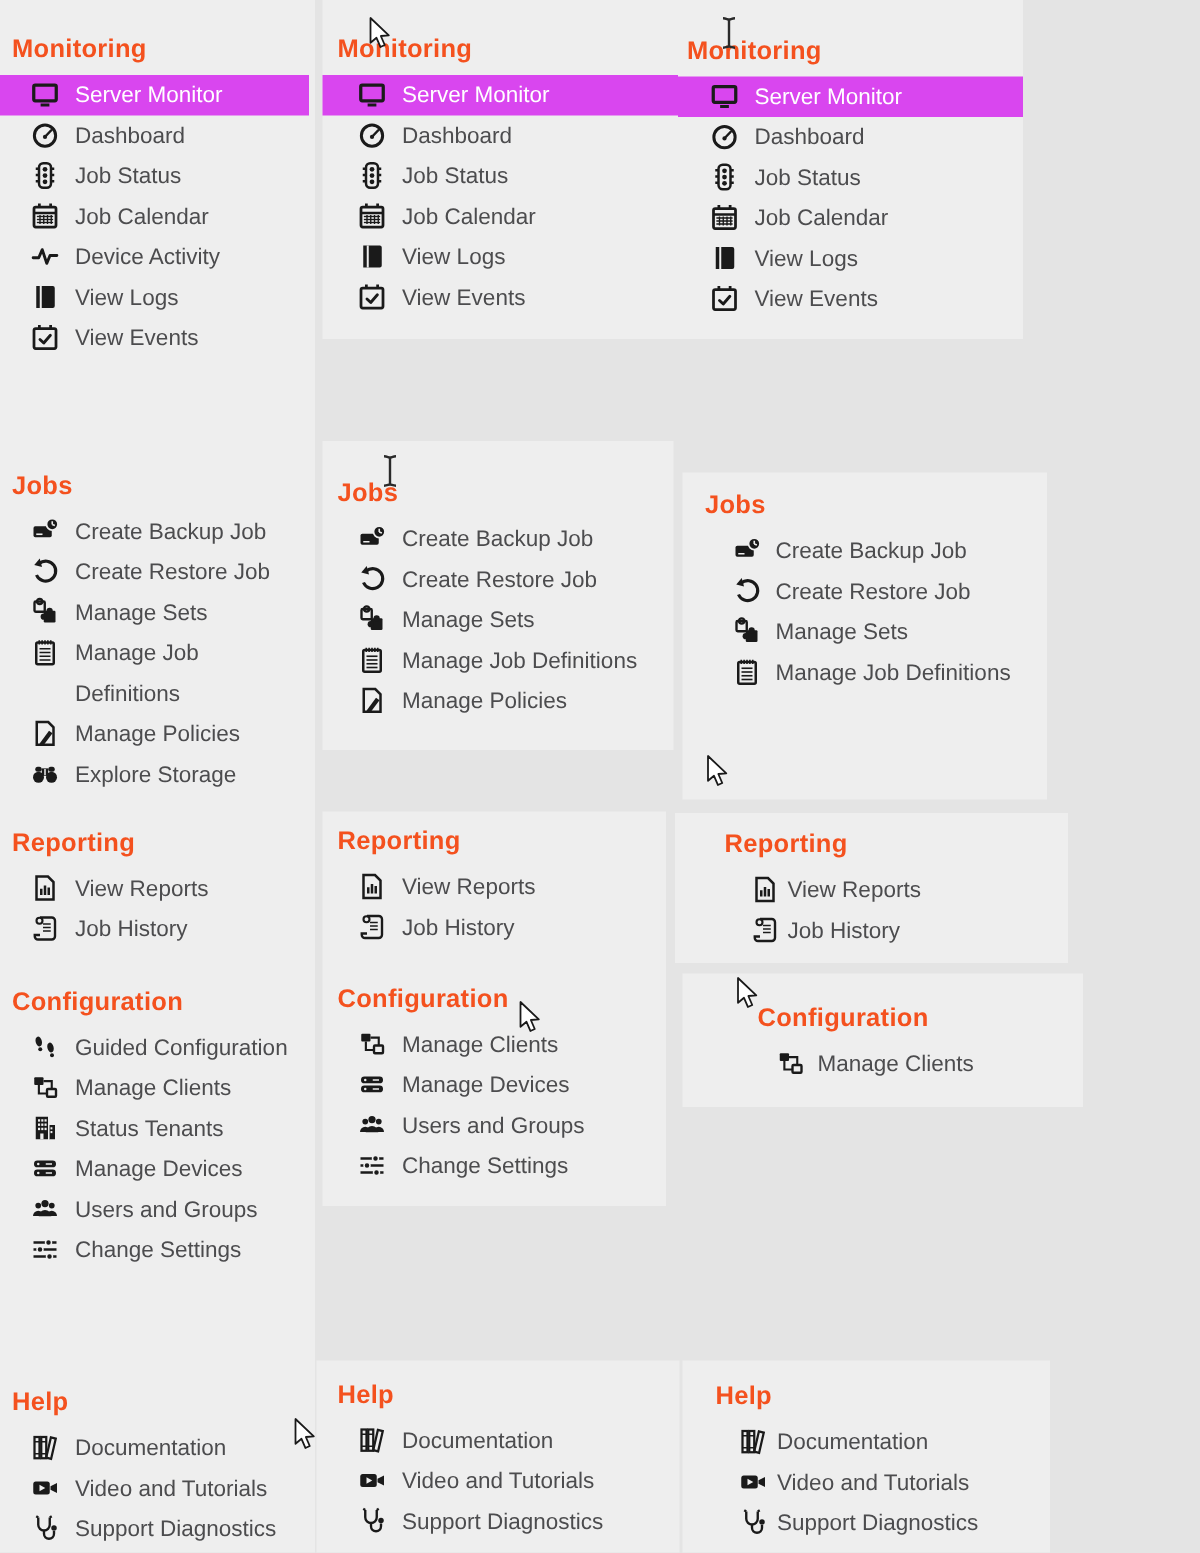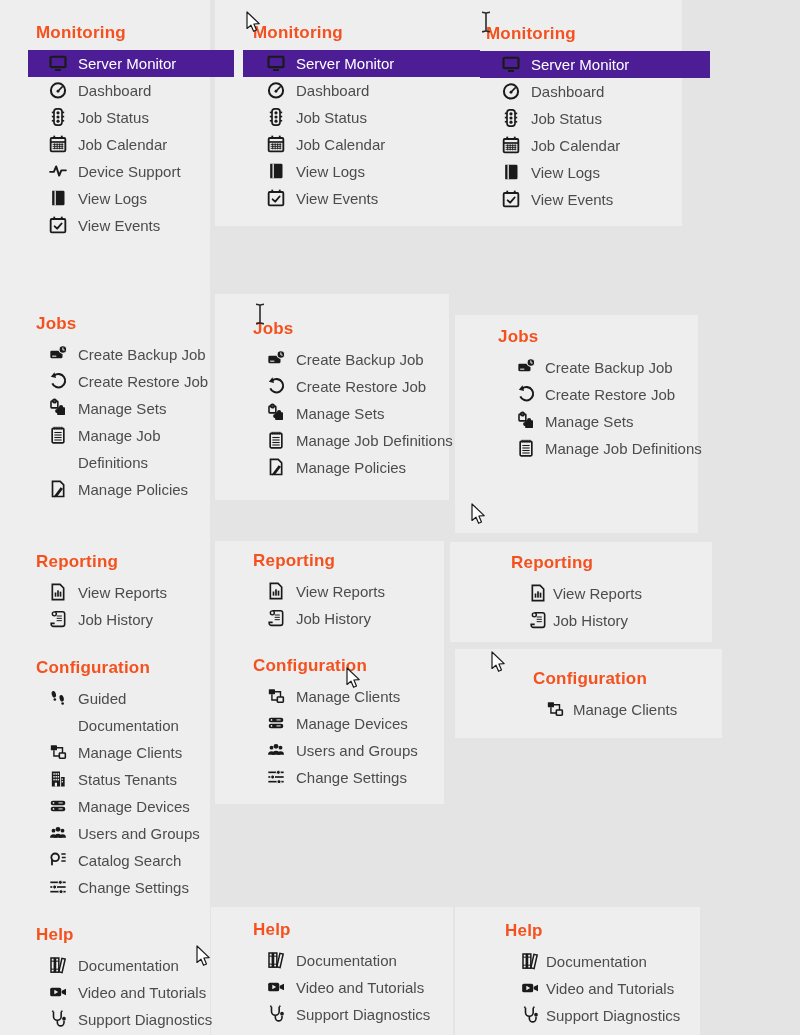--- a/index.html
+++ b/index.html
@@ -4,41 +4,41 @@
 <style>
   html,body{margin:0;padding:0;}
   body{
     width:800px;height:1035px;
     background:#e4e4e4;
     overflow:hidden;position:relative;
     font-family:"Liberation Sans", sans-serif;
     -webkit-font-smoothing:antialiased;
   }
   .panel{position:absolute;background:#eeeeee;}
-  .menu-section{position:absolute;z-index:2;padding-left:28px;}
+  .menu-section{position:absolute;z-index:2;}
   .menu-section h2{
     margin:0 0 6px 0;
     padding-left:var(--hx,8px);
     font-size:17px;line-height:22px;font-weight:700;
     color:#f4511e;letter-spacing:.2px;
   }
   .row{position:relative;min-height:27px;cursor:pointer;}
   .row .icn{
     position:absolute;left:var(--ix,20px);top:3px;
     width:20px;height:20px;display:block;
   }
   .row .icn svg{display:block;}
   .row .lbl{
     display:block;
     padding-left:var(--tx,50px);
     padding-right:var(--pr,6px);
     font-size:15px;line-height:27px;
     color:#4c4c4e;
   }
-  .row.selected{background:#4c1d95;}
+  .row.selected{background:#d946ef;}
   .row.selected .lbl{color:#ffffff;}
   .cursor{position:absolute;z-index:9;pointer-events:none;}
 </style>
 </head>
 <body>
 
 <div class="panel" style="left:0;top:0;width:210px;height:1035px"></div>
 <div class="panel" style="left:215px;top:0;width:240px;height:226px"></div>
 <div class="panel" style="left:215px;top:294px;width:234px;height:206px"></div>
 <div class="panel" style="left:215px;top:541px;width:229px;height:263px"></div>
@@ -108,21 +108,21 @@
         </svg>
       </span>
       <span class="lbl">Job Calendar</span>
     </div>
     <div class="row">
       <span class="icn">
         <svg width="20" height="20" viewBox="0 0 24 24" xmlns="http://www.w3.org/2000/svg">
           <polyline points="2.5,13 7,13 9.8,6.5 13.4,17.5 16,11.2 21.5,11.2" fill="none" stroke="#1a1a1a" stroke-width="2.3" stroke-linejoin="round" stroke-linecap="round"></polyline>
         </svg>
       </span>
-      <span class="lbl">Device Support</span>
+      <span class="lbl">Device Activity</span>
     </div>
     <div class="row">
       <span class="icn">
         <svg width="20" height="20" viewBox="0 0 24 24" xmlns="http://www.w3.org/2000/svg">
           <path d="M5 3.2 H18.2 A1.6 1.6 0 0 1 19.8 4.8 V19.2 A1.6 1.6 0 0 1 18.2 20.8 H5 Z" fill="#1a1a1a"></path>
           <line x1="8.6" y1="3.2" x2="8.6" y2="20.8" stroke="#eeeeee" stroke-width="1.6"></line>
         </svg>
       </span>
       <span class="lbl">View Logs</span>
     </div>
@@ -194,20 +194,35 @@
     </div>
     <div class="row">
       <span class="icn">
         <svg width="20" height="20" viewBox="0 0 24 24" xmlns="http://www.w3.org/2000/svg">
           <path d="M5.4 2.8 H14.6 L18.8 7 V21 H5.4 Z" fill="none" stroke="#1a1a1a" stroke-width="2"></path>
           <path d="M8 19.6 L15.2 9.8 L18 11.8 L10.8 21.4 L7.2 21.8 Z" fill="#1a1a1a"></path>
         </svg>
       </span>
       <span class="lbl">Manage Policies</span>
     </div>
+    <div class="row">
+      <span class="icn">
+        <svg width="20" height="20" viewBox="0 0 24 24" xmlns="http://www.w3.org/2000/svg">
+          <g fill="#1a1a1a">
+            <circle cx="6.8" cy="14.6" r="4.4"></circle>
+            <circle cx="17.2" cy="14.6" r="4.4"></circle>
+            <rect x="9.5" y="7.5" width="5" height="6"></rect>
+            <rect x="4.2" y="6.2" width="5.2" height="4" rx="2"></rect>
+            <rect x="14.6" y="6.2" width="5.2" height="4" rx="2"></rect>
+          </g>
+          <line x1="12" y1="8" x2="12" y2="13" stroke="#eeeeee" stroke-width="1.2"></line>
+        </svg>
+      </span>
+      <span class="lbl">Explore Storage</span>
+    </div>
   </section>
 <section class="menu-section" style="left:0;top:551px;width:206px;--hx:8px;--ix:20px;--tx:50px;--pr:14px">
     <h2>Reporting</h2>
     <div class="row">
       <span class="icn">
         <svg width="20" height="20" viewBox="0 0 24 24" xmlns="http://www.w3.org/2000/svg">
           <path d="M5.2 2.8 H14.4 L18.8 7.2 V21.2 H5.2 Z" fill="none" stroke="#1a1a1a" stroke-width="2"></path>
           <rect x="8" y="12.6" width="2" height="5" fill="#1a1a1a"></rect>
           <rect x="11" y="10" width="2" height="7.6" fill="#1a1a1a"></rect>
           <rect x="14" y="11.6" width="2" height="6" fill="#1a1a1a"></rect>
@@ -236,21 +251,21 @@
       <span class="icn">
         <svg width="20" height="20" viewBox="0 0 24 24" xmlns="http://www.w3.org/2000/svg">
           <g fill="#1a1a1a">
             <ellipse cx="7" cy="7.6" rx="2.5" ry="4" transform="rotate(-14 7 7.6)"></ellipse>
             <circle cx="8.2" cy="13.8" r="1.6"></circle>
             <ellipse cx="16.4" cy="12.4" rx="2.5" ry="4" transform="rotate(-14 16.4 12.4)"></ellipse>
             <circle cx="17.6" cy="18.6" r="1.6"></circle>
           </g>
         </svg>
       </span>
-      <span class="lbl">Guided Documentation</span>
+      <span class="lbl">Guided Configuration</span>
     </div>
     <div class="row">
       <span class="icn">
         <svg width="20" height="20" viewBox="0 0 24 24" xmlns="http://www.w3.org/2000/svg">
           <rect x="3.4" y="3.8" width="7.4" height="6.2" rx="0.8" fill="#1a1a1a"></rect>
           <g stroke="#1a1a1a" stroke-width="1.7" fill="none">
             <polyline points="7.1,10 7.1,16.8 13.6,16.8"></polyline>
             <polyline points="10.8,6.9 17.4,6.9 17.4,13.2"></polyline>
           </g>
           <rect x="13.6" y="13.2" width="7.2" height="6.2" rx="0.8" fill="none" stroke="#1a1a1a" stroke-width="1.9"></rect>
@@ -304,34 +319,20 @@
             <circle cx="6.6" cy="9.2" r="2.3"></circle>
             <circle cx="17.4" cy="9.2" r="2.3"></circle>
             <circle cx="12" cy="7.6" r="2.9"></circle>
             <path d="M2.4 17.6 a4.2 4.2 0 0 1 8.4 0 z"></path>
             <path d="M13.2 17.6 a4.2 4.2 0 0 1 8.4 0 z"></path>
             <path d="M7 17.8 a5 5 0 0 1 10 0 z"></path>
           </g>
         </svg>
       </span>
       <span class="lbl">Users and Groups</span>
-    </div>
-    <div class="row">
-      <span class="icn">
-        <svg width="20" height="20" viewBox="0 0 24 24" xmlns="http://www.w3.org/2000/svg">
-          <circle cx="8.6" cy="8.8" r="4.6" fill="none" stroke="#1a1a1a" stroke-width="2.2"></circle>
-          <line x1="4.8" y1="11.6" x2="4.8" y2="17.4" stroke="#1a1a1a" stroke-width="2.2" stroke-linecap="round"></line>
-          <g stroke="#1a1a1a" stroke-width="1.8">
-            <line x1="16" y1="4.8" x2="21.2" y2="4.8"></line>
-            <line x1="16.6" y1="9" x2="21.2" y2="9"></line>
-            <line x1="16" y1="13.2" x2="21.2" y2="13.2"></line>
-          </g>
-        </svg>
-      </span>
-      <span class="lbl">Catalog Search</span>
     </div>
     <div class="row">
       <span class="icn">
         <svg width="20" height="20" viewBox="0 0 24 24" xmlns="http://www.w3.org/2000/svg">
           <g stroke="#1a1a1a" stroke-width="2">
             <line x1="2.8" y1="6.4" x2="21.2" y2="6.4"></line>
             <line x1="2.8" y1="12" x2="21.2" y2="12"></line>
             <line x1="2.8" y1="17.6" x2="21.2" y2="17.6"></line>
           </g>
           <g fill="#1a1a1a" stroke="#eeeeee" stroke-width="1.2">

